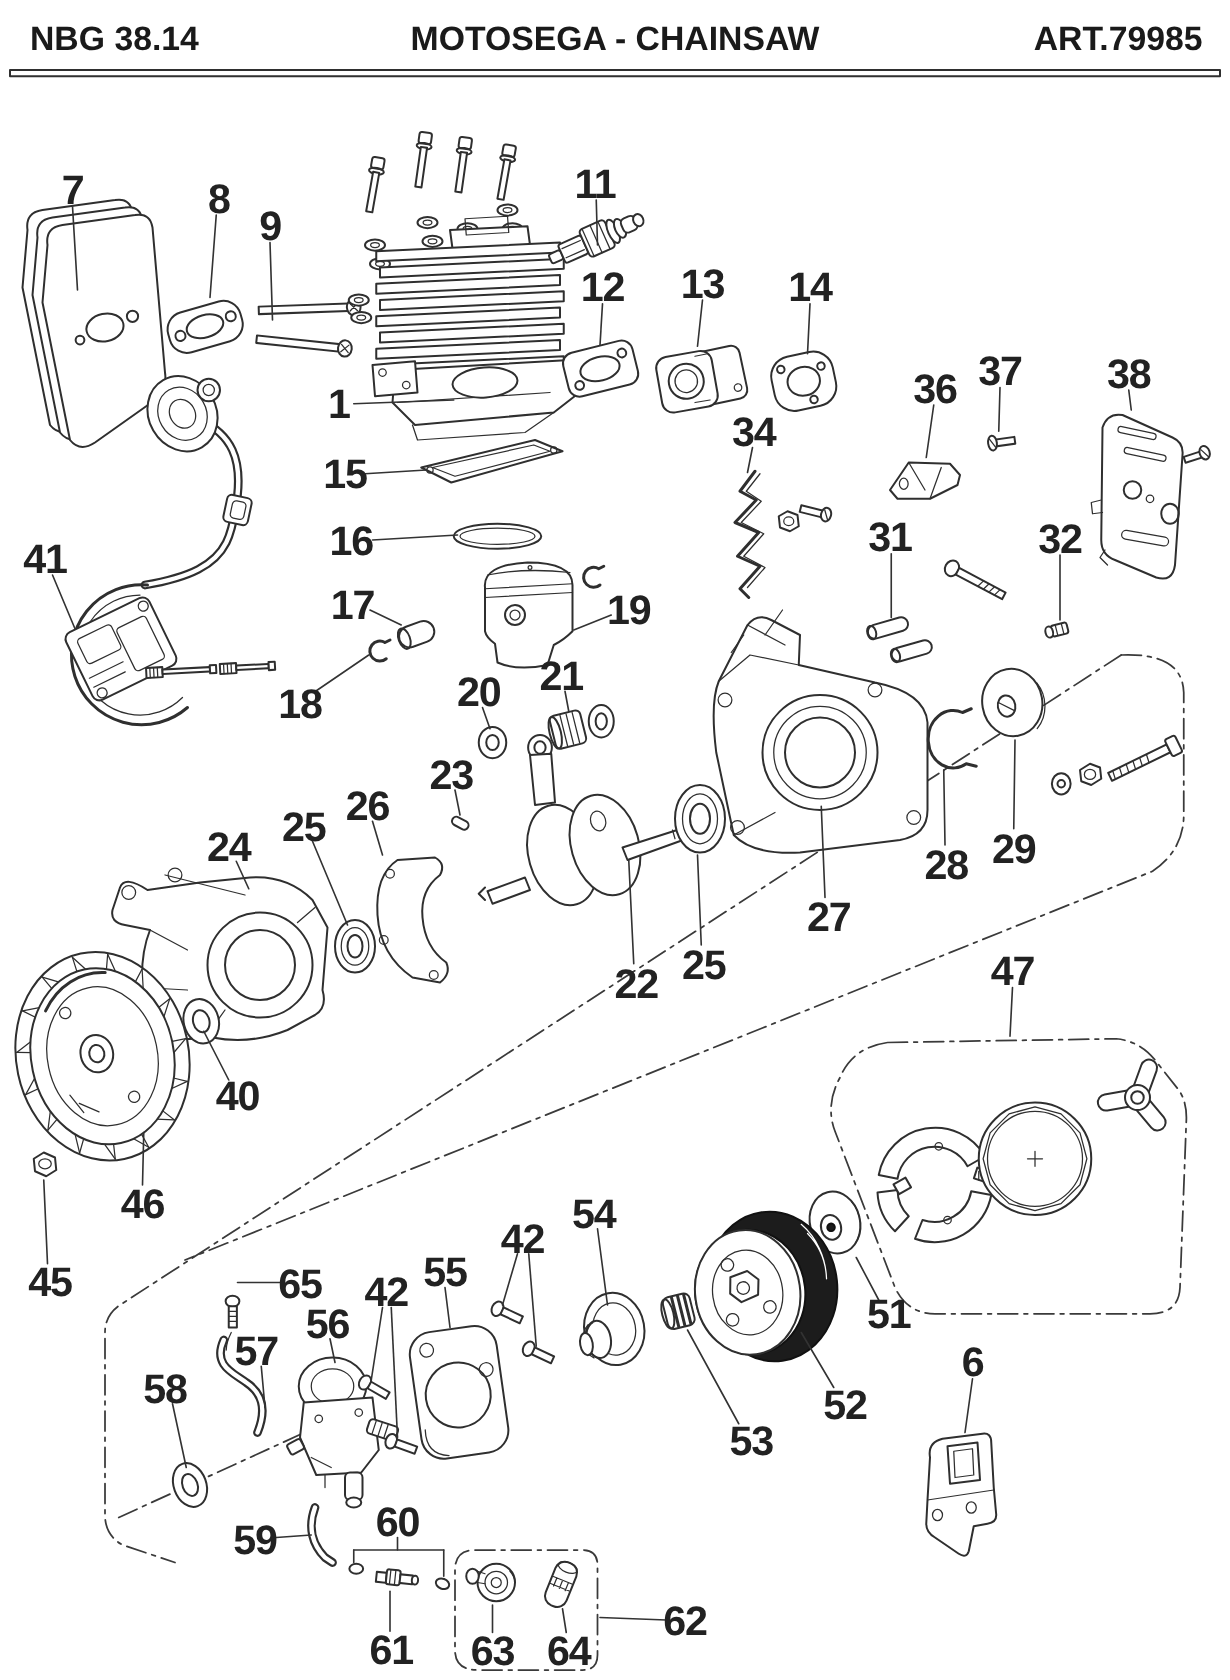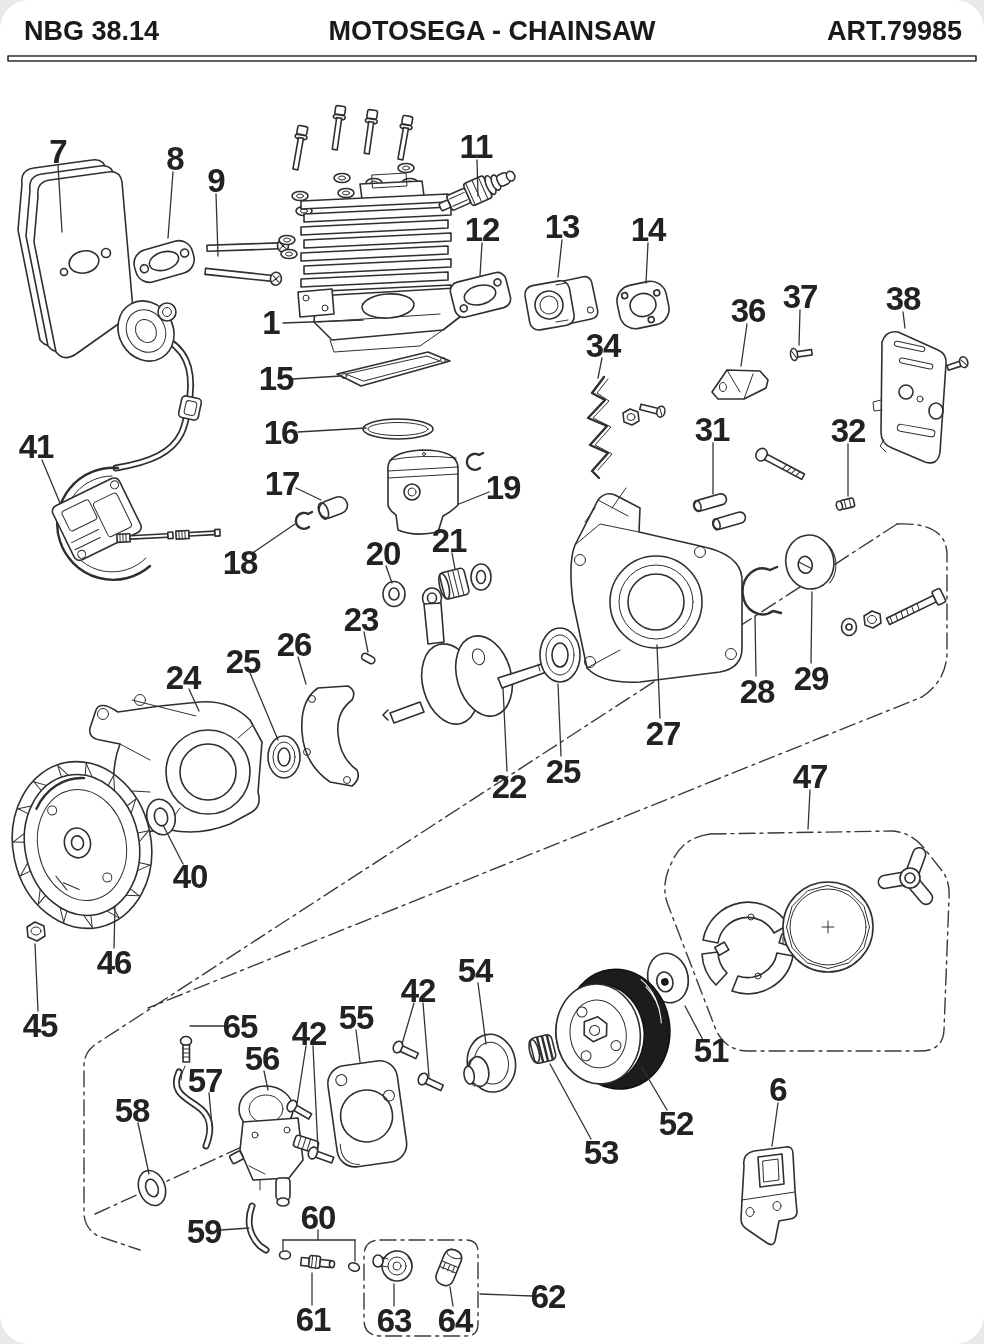--- a/index.html
+++ b/index.html
@@ -1,17 +1,17 @@
 <!DOCTYPE html>
 <html><head>
 <meta charset="utf-8">
 <style>
   html,body{margin:0;padding:0;background:#e8e8e8;}
   #page{position:relative;width:984px;height:1344px;background:#ffffff;margin:0 auto;
-        font-family:"Liberation Sans",sans-serif;overflow:hidden;border-radius:29px;}
+        font-family:"Liberation Sans",sans-serif;overflow:hidden;}
   svg{display:block}
   
   #diagram path,#diagram rect,#diagram ellipse,#diagram circle,#diagram line,#diagram polygon,#diagram polyline{
      stroke:#2f2f2f;stroke-width:1.6;fill:none;stroke-linejoin:round;stroke-linecap:round;}
   #diagram .wf{fill:#ffffff;}
   #diagram .dk{fill:#1c1c1c;stroke:#111;}
   #diagram .dash{stroke-dasharray:16 5 3 5;stroke-width:1.4;fill:none;stroke:#3a3a3a;}
   #diagram .thin{stroke-width:1;}
   #diagram .thk{stroke-width:2.4;}
   #diagram .wire{stroke-width:7;}

